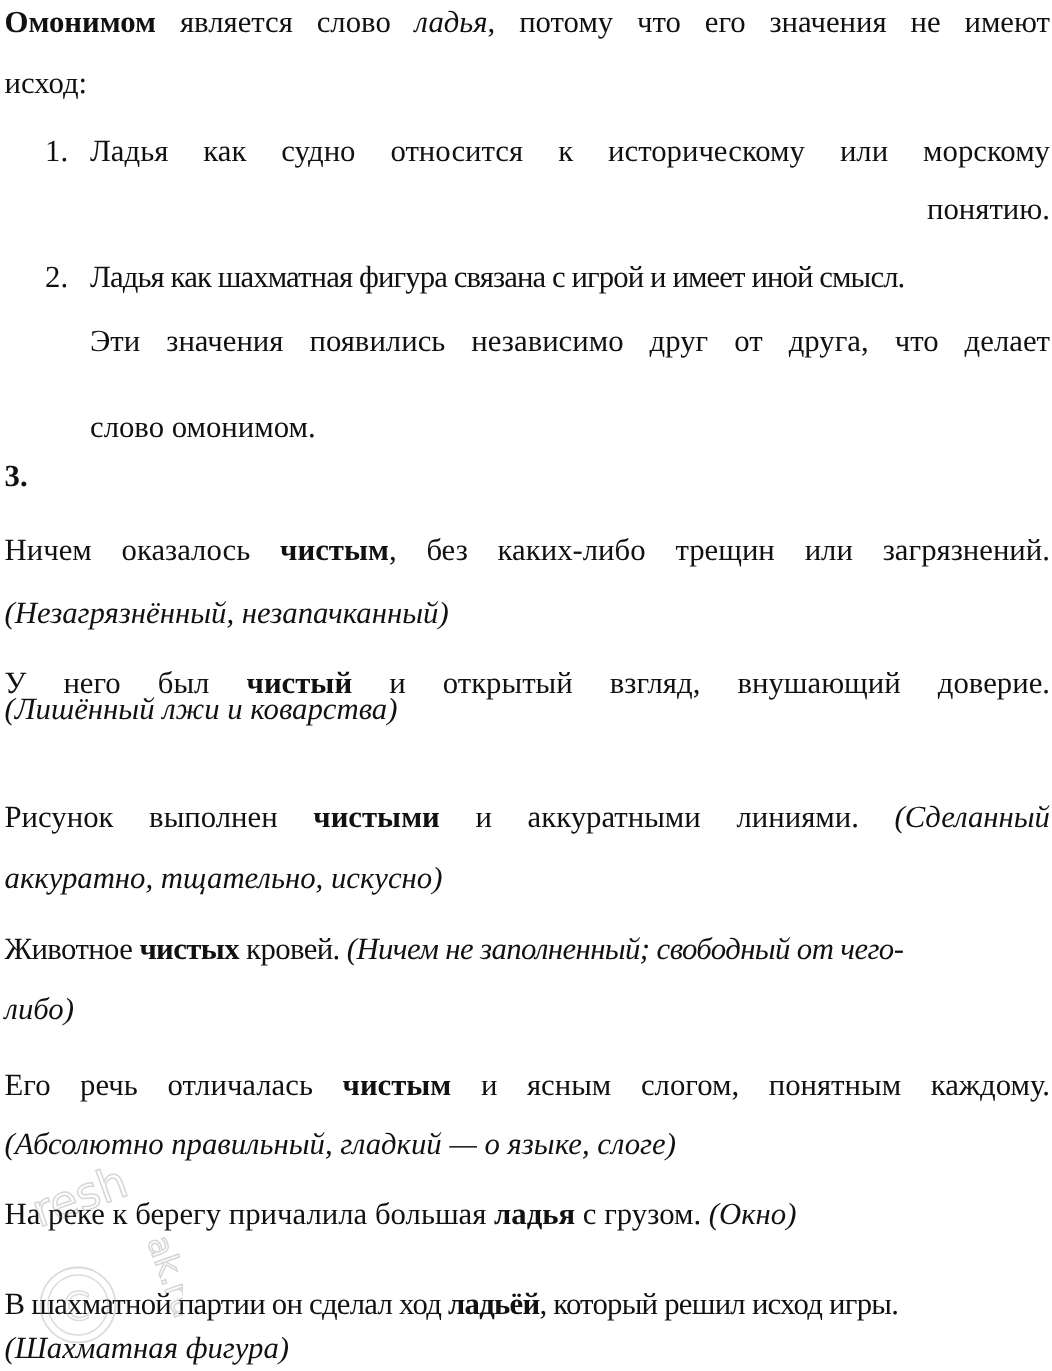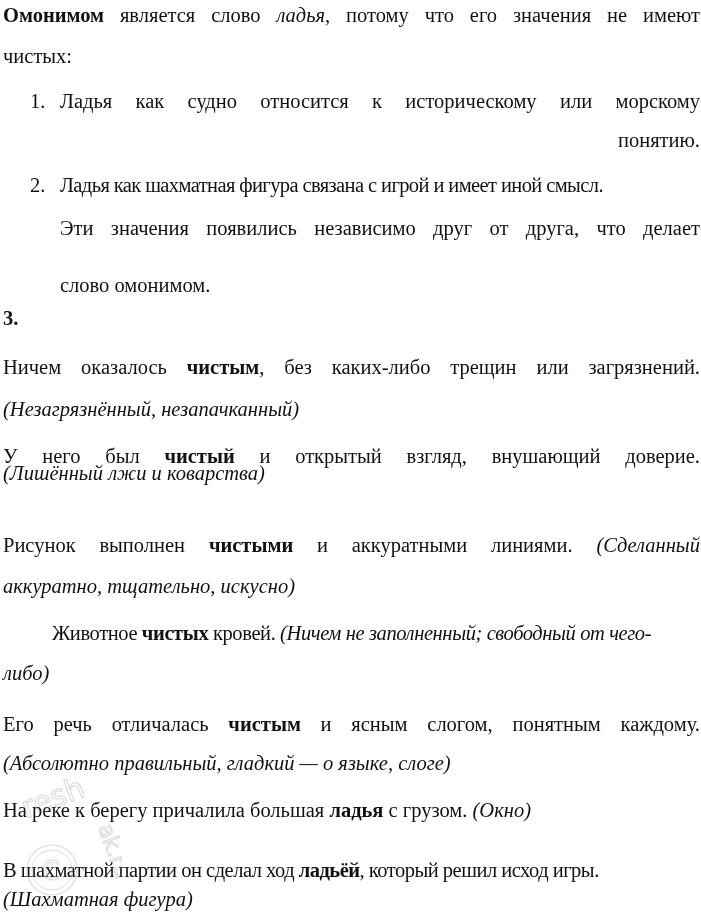--- a/index.html
+++ b/index.html
@@ -20,41 +20,41 @@
     position: absolute; left: 12px; top: 760px; width: 110px; height: 150px;
     pointer-events: none; opacity: 0.35;
   }
 </style>
 </head>
 <body>
 
 <div class="page">
 
   <div class="line just" style="top:2px;"><b>Омонимом</b><span> является слово </span><i>ладья</i><span>, потому что его значения не имеют</span></div>
-  <div class="line" style="top:43px;">чистых:</div>
+  <div class="line" style="top:43px;">исход:</div>
 
   <div class="line li just" style="top:88px;"><span class="num">1.</span><span>Ладья как судно относится к историческому или морскому</span></div>
   <div class="line li-cont" style="top:127px;text-align:right;">понятию.</div>
 
   <div class="line li" style="top:172px; letter-spacing:-0.6px;"><span class="num" style="letter-spacing:0;">2.</span><span>Ладья как шахматная фигура связана с игрой и имеет иной смысл.</span></div>
   <div class="line li-cont just" style="top:215px;">Эти значения появились независимо друг от друга, что делает</div>
   <div class="line li-cont" style="top:272px;">слово омонимом.</div>
 
   <div class="line" style="top:305px; font-weight:bold;">3.</div>
 
   <div class="line just" style="top:354px;"><span>Ничем оказалось </span><b>чистым</b><span>, без каких-либо трещин или загрязнений.</span></div>
   <div class="line" style="top:396px;"><i>(Незагрязнённый, незапачканный)</i></div>
 
   <div class="line just" style="top:443px;"><span>У него был </span><b>чистый</b><span> и открытый взгляд, внушающий доверие.</span></div>
   <div class="line" style="top:460px;"><i>(Лишённый лжи и коварства)</i></div>
 
   <div class="line just" style="top:532px;"><span>Рисунок выполнен </span><b>чистыми</b><span> и аккуратными линиями. </span><i>(Сделанный</i></div>
   <div class="line" style="top:573px;"><i>аккуратно, тщательно, искусно)</i></div>
 
-  <div class="line" style="top:620px; letter-spacing:-0.4px;text-align:center;"><span>Животное </span><b>чистых</b><span> кровей. </span><i>(Ничем не заполненный; свободный от чего-</i></div>
+  <div class="line" style="top:620px; letter-spacing:-0.4px;"><span>Животное </span><b>чистых</b><span> кровей. </span><i>(Ничем не заполненный; свободный от чего-</i></div>
   <div class="line" style="top:660px;"><i>либо)</i></div>
 
   <div class="line just" style="top:711px;"><span>Его речь отличалась </span><b>чистым</b><span> и ясным слогом, понятным каждому.</span></div>
   <div class="line" style="top:750px;"><i>(Абсолютно правильный, гладкий — о языке, слоге)</i></div>
 
   <div class="line" style="top:797px;"><span>На реке к берегу причалила большая </span><b>ладья</b><span> с грузом. </span><i>(Окно)</i></div>
 
   <div class="line" style="top:845px; letter-spacing:-0.5px;margin-top:12px;"><span>В шахматной партии он сделал ход </span><b>ладьёй</b><span>, который решил исход игры.</span></div>
   <div class="line" style="top:886px;"><i>(Шахматная фигура)</i></div>
 </div>

